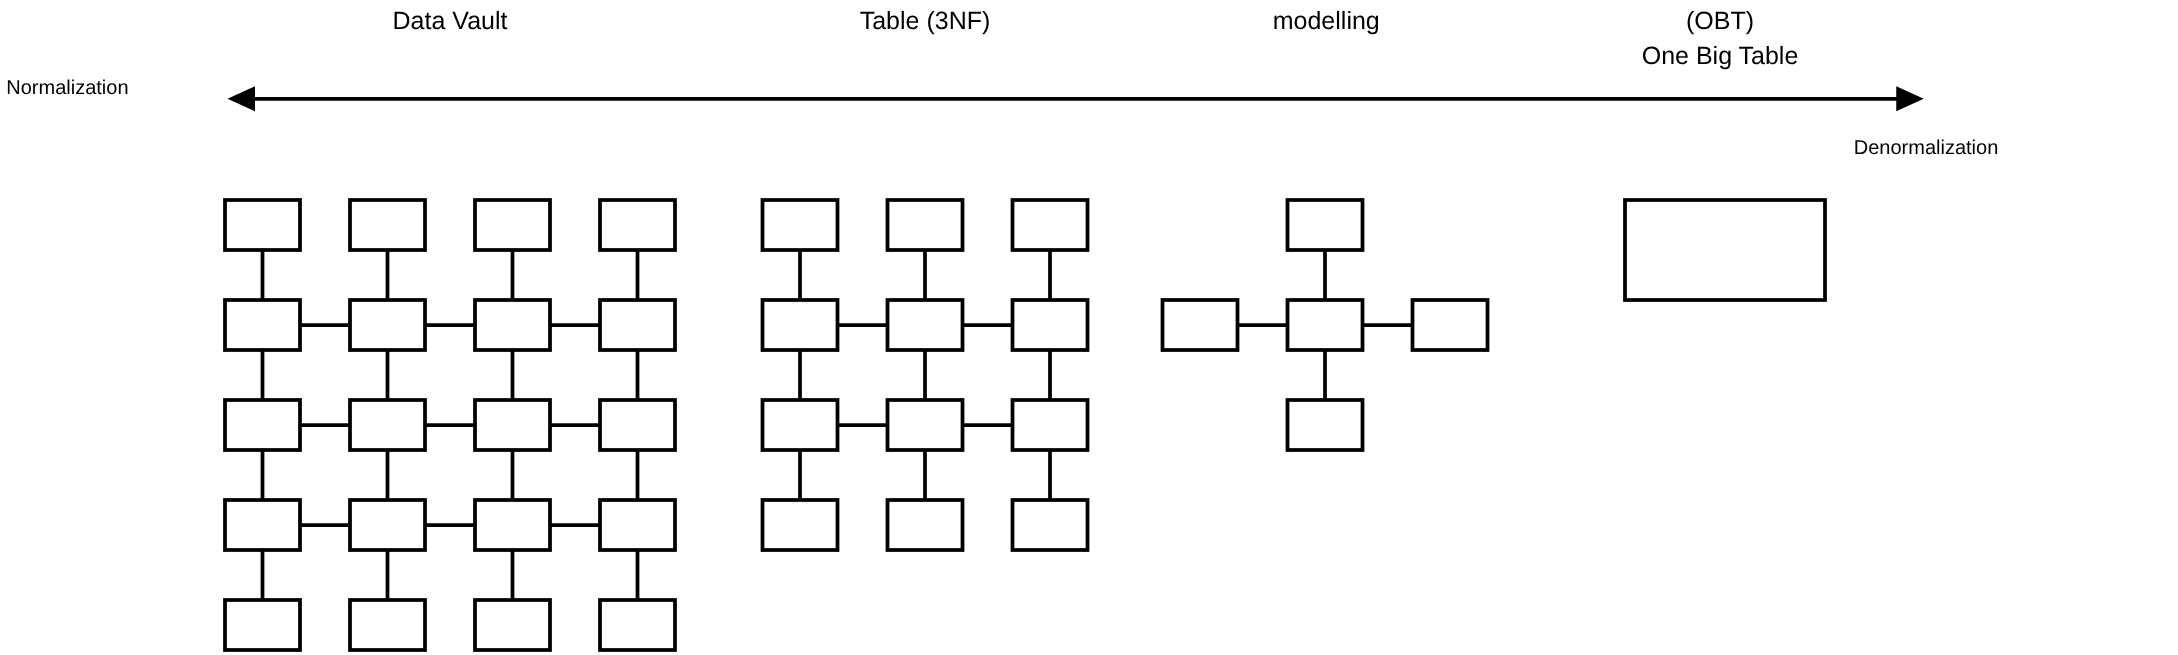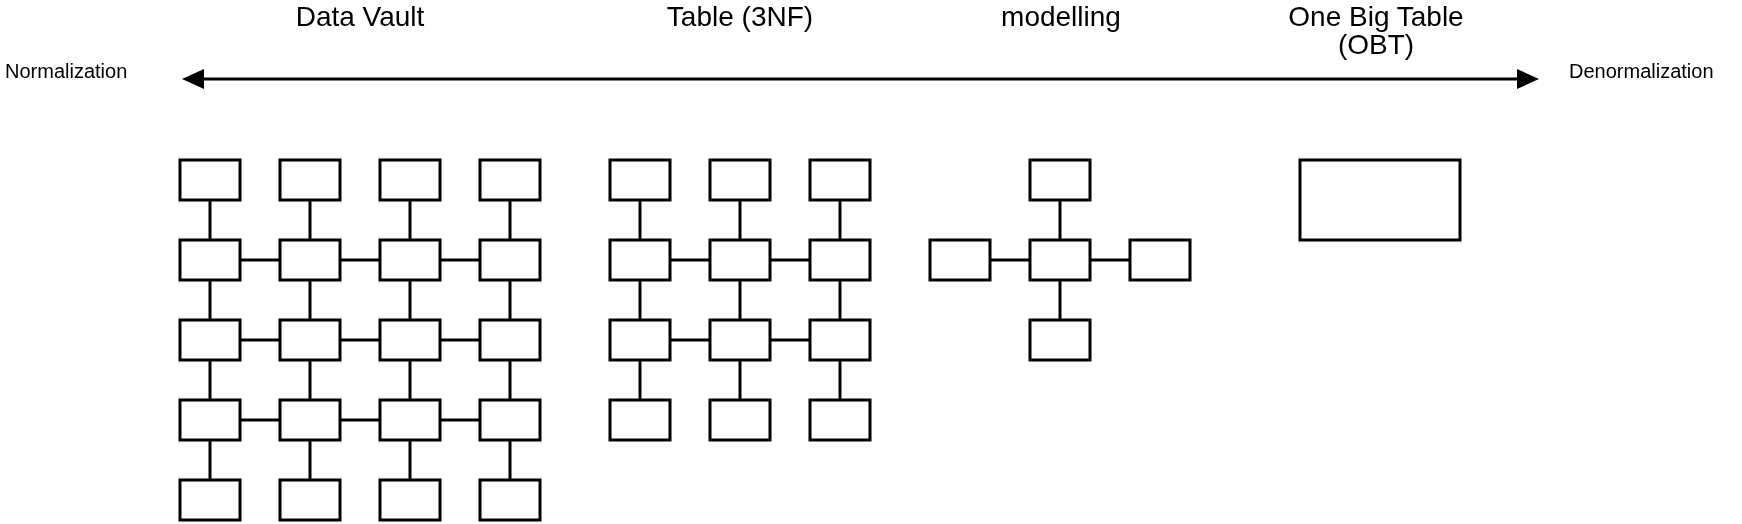--- a/index.html
+++ b/index.html
@@ -10,33 +10,33 @@
     background: #ffffff;
     font-family: "Liberation Sans", sans-serif;
     color: #000000;
     overflow: hidden;
   }
   .method-label {
     position: absolute;
     top: 3px;
     width: 300px;
     text-align: center;
-    font-size: 28px;
+    font-size: 20px;
     line-height: 28px;
     white-space: nowrap;
   }
   .axis-label {
     position: absolute;
     top: 57px;
-    font-size: 20px;
+    font-size: 16px;
     line-height: 28px;
     white-space: nowrap;
   }
   #axis-label-left { left: 5px; }
-  #axis-label-right { left: 1569px; }
+  #axis-label-right { left: 1483px; margin-top: 48px; }
   #diagram-svg {
     position: absolute;
     left: 0;
     top: 0;
   }
 </style>
 </head>
 <body>
 
 <div id="canvas">
@@ -47,22 +47,22 @@
 
   <div class="method-label" style="left: 590px;">
     <div>Table (3NF)</div>
   </div>
 
   <div class="method-label" style="left: 911px;">
     <div>modelling</div>
   </div>
 
   <div class="method-label" style="left: 1226px;">
+    <div>(OBT)</div>
     <div>One Big Table</div>
-    <div>(OBT)</div>
   </div>
 
   <div id="axis-label-left" class="axis-label">Normalization</div>
 
   <div id="axis-label-right" class="axis-label">Denormalization</div>
 
   <svg id="diagram-svg" width="1742" height="524" viewBox="0 0 1742 524" xmlns="http://www.w3.org/2000/svg">
       <line x1="202" y1="79" x2="1519" y2="79" stroke="#000000" stroke-width="3"></line>
       <polygon points="182,79 204,69 204,89" fill="#000000"></polygon>
       <polygon points="1539,79 1517,69 1517,89" fill="#000000"></polygon>

